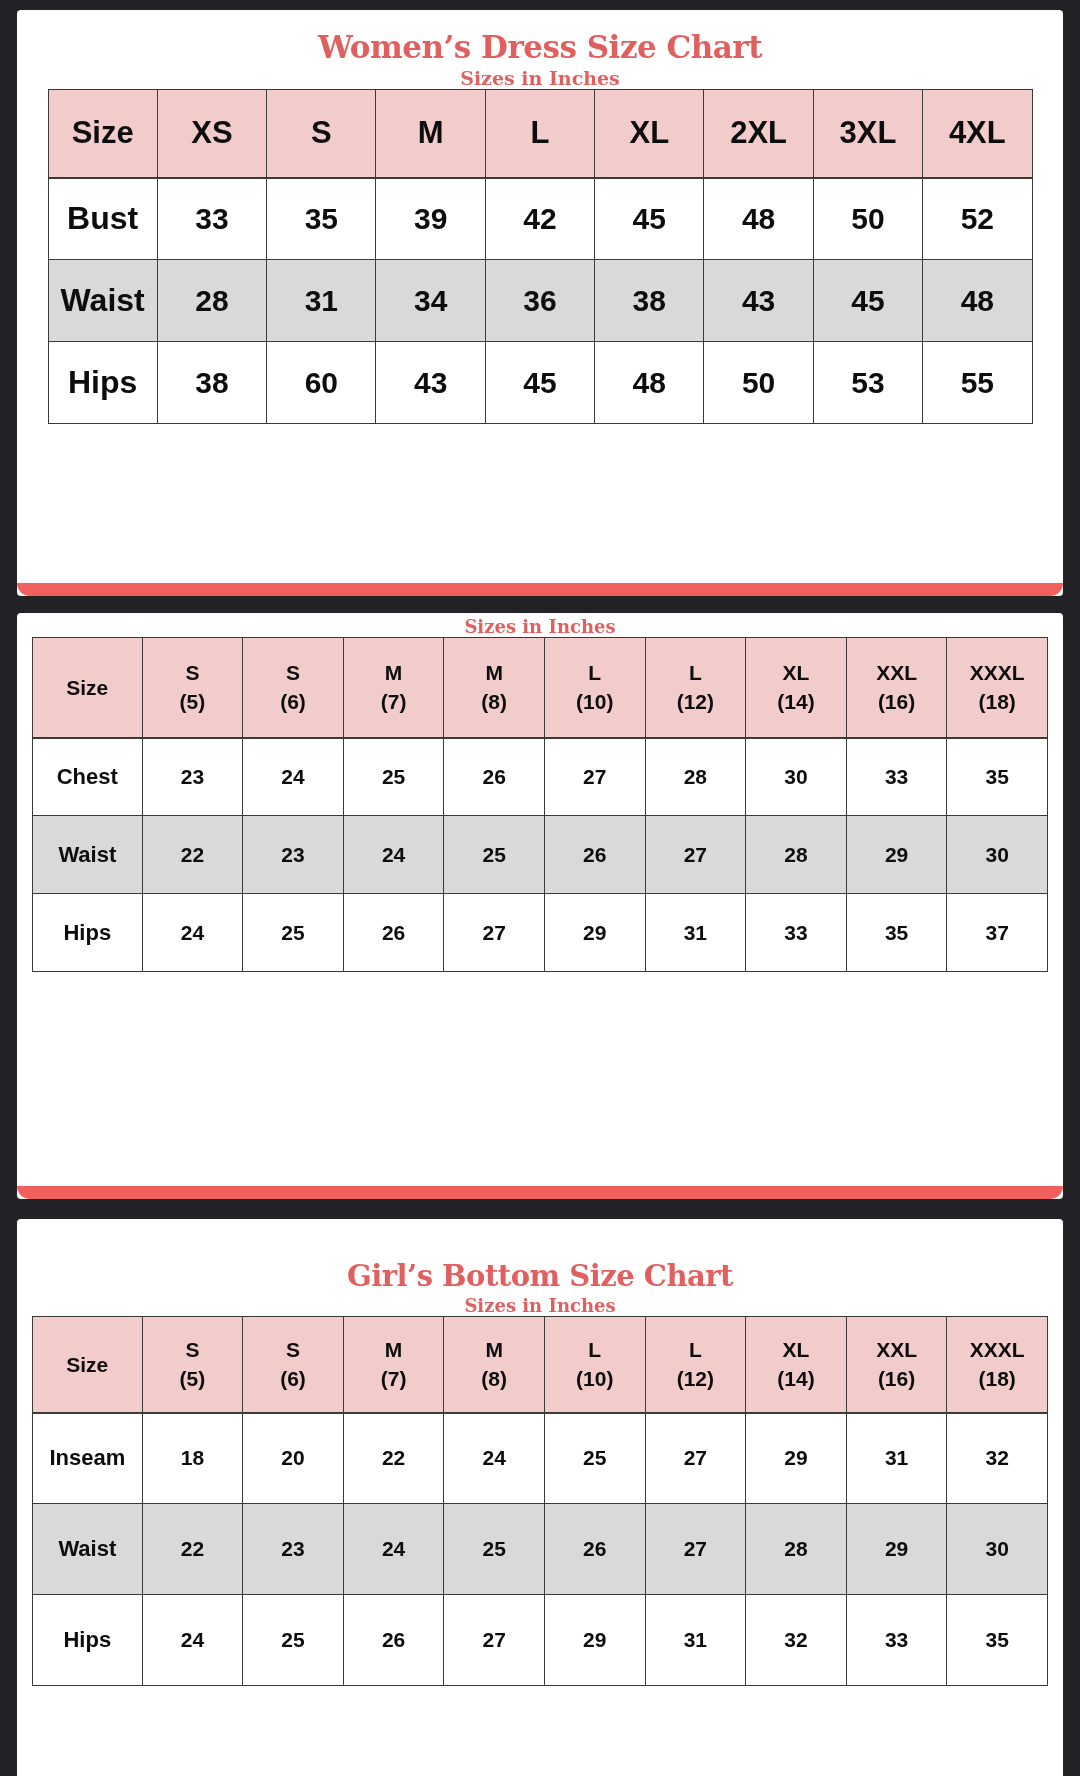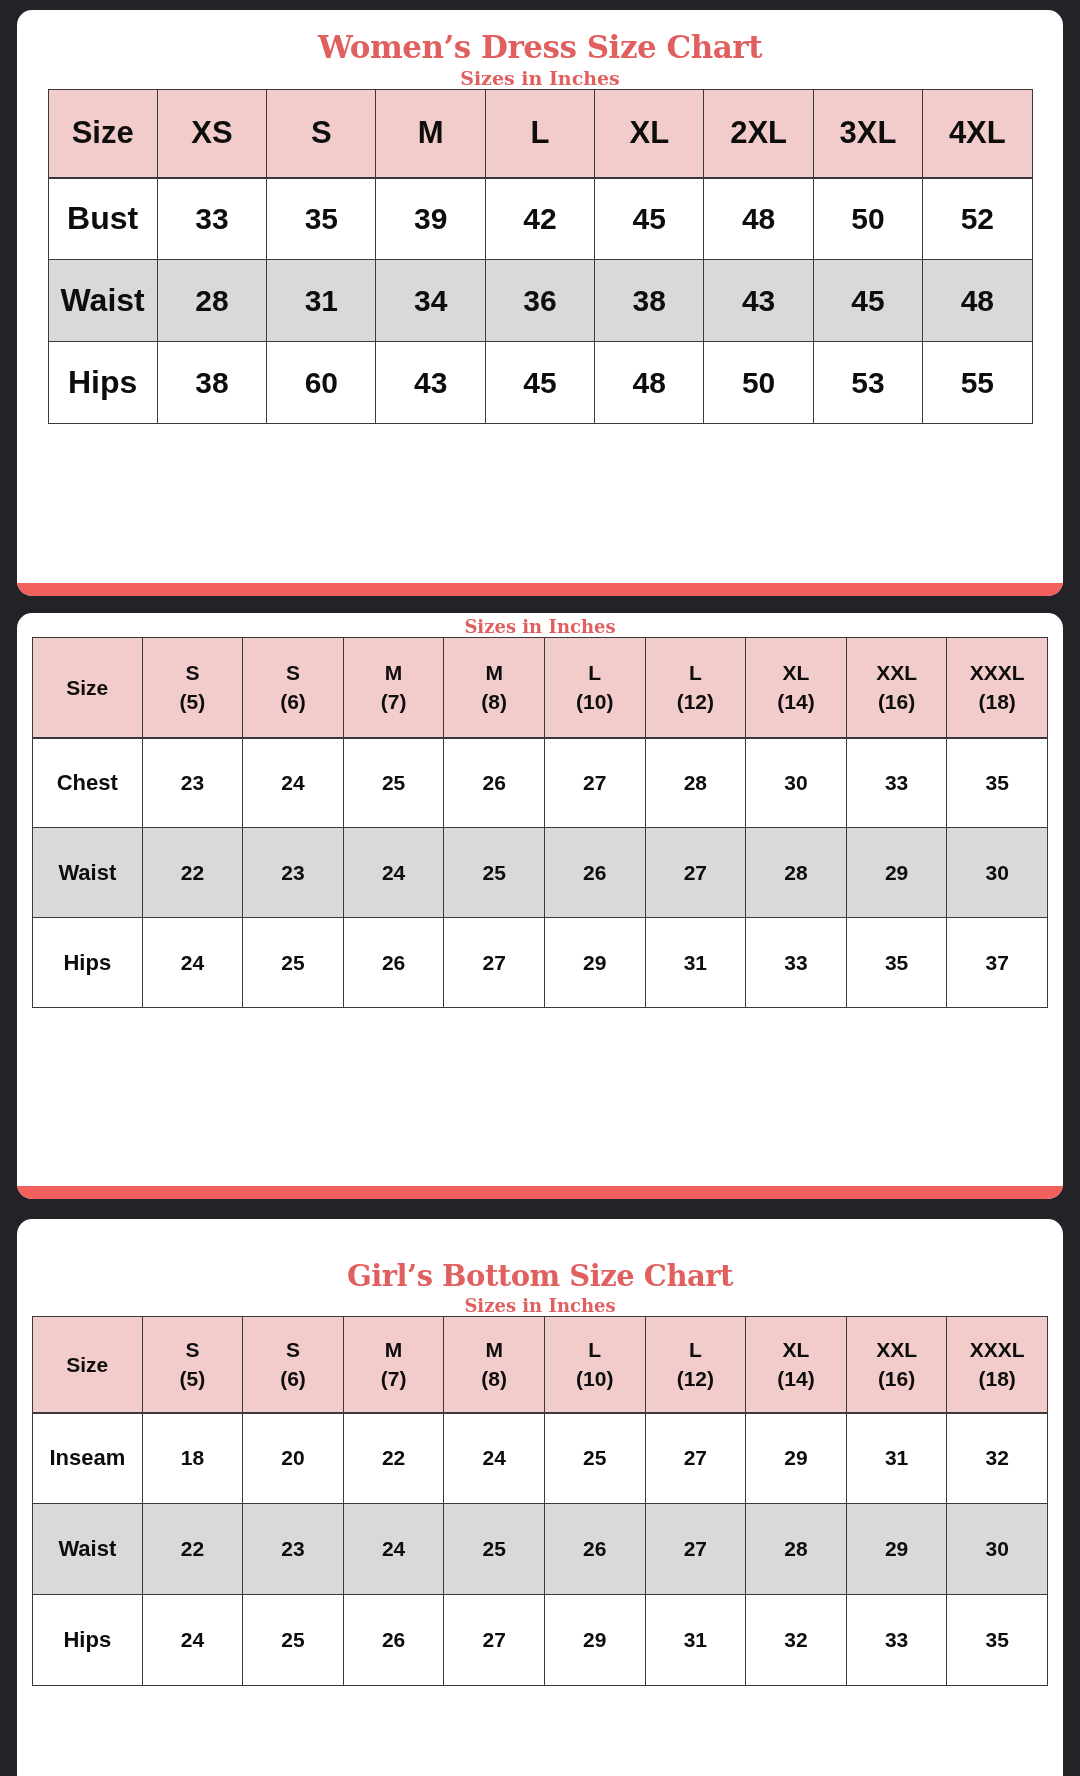--- a/index.html
+++ b/index.html
@@ -15,21 +15,21 @@
   html,body{margin:0;padding:0;}
   body{
     width:1080px;height:1776px;overflow:hidden;
     background:var(--bg);
     font-family:"Liberation Sans",sans-serif;
   }
   .card{
     position:relative;
     margin:0 17px;
     background:#ffffff;
-    border-radius:15px;
+    border-radius:4px;
     overflow:hidden;
   }
   .card-1{margin-top:10px;height:586px;}
   .card-2{margin-top:17px;height:586px;}
   .card-3{margin-top:20px;height:600px;}
   .accent-bar{
     position:absolute;left:0;right:0;bottom:0;height:13px;
     background:var(--accent);
     border-radius:0 0 15px 15px;
   }
@@ -75,21 +75,21 @@
   .t1 td.label{font-size:32px;}
 
   
   .t2,.t3{width:1016px;}
   .t2{margin-top:24px;}
   .t3{margin-top:26px;}
   .t2 col.first,.t3 col.first{width:10.8%;}
   .t2 thead th{height:100px;}
   .t3 thead th{height:96px;}
   .t2 thead th,.t3 thead th{font-size:21px;line-height:29px;}
-  .t2 td{height:90px;margin-left:23px;}
+  .t2 td{height:78px;margin-left:23px;}
   .t3 td{height:91px;}
   .t2 td.value,.t3 td.value{font-size:21px;}
   .t2 td.label,.t3 td.label{font-size:22px;}
 </style>
 </head>
 <body>
 
 <section class="card card-1">
   <h1 class="chart-title">Women’s Dress Size Chart</h1>
   <h2 class="chart-subtitle">Sizes in Inches</h2>

